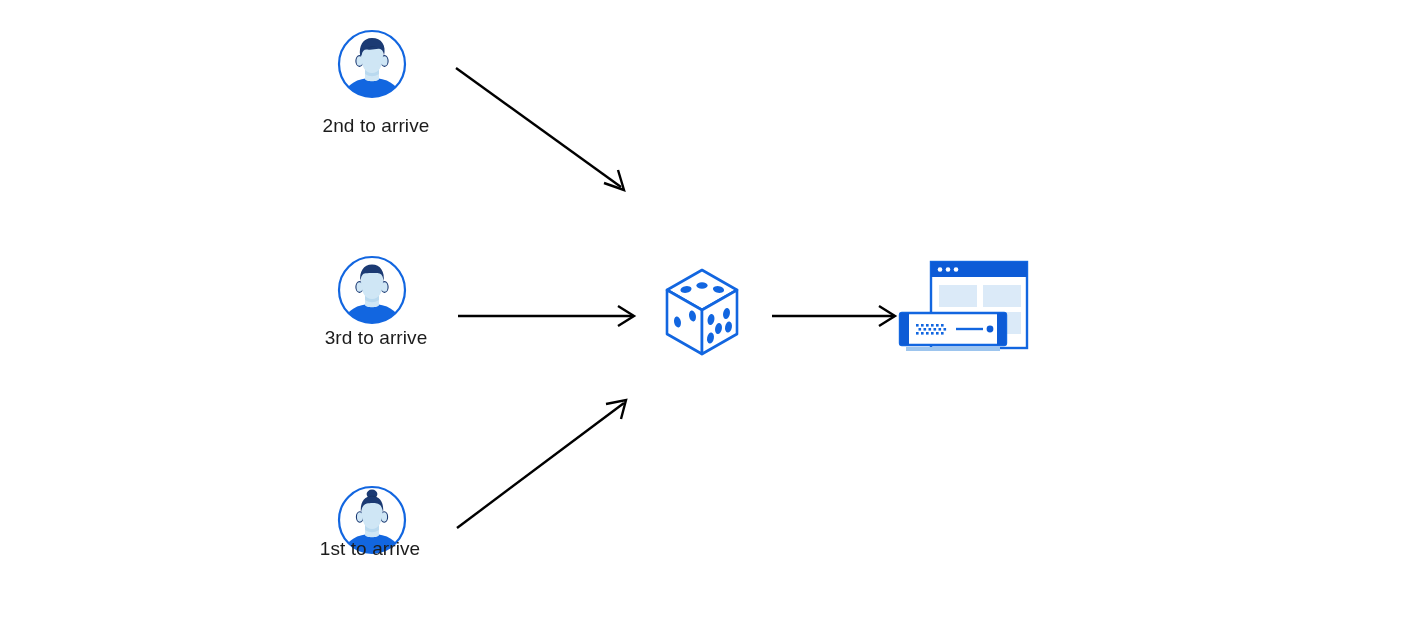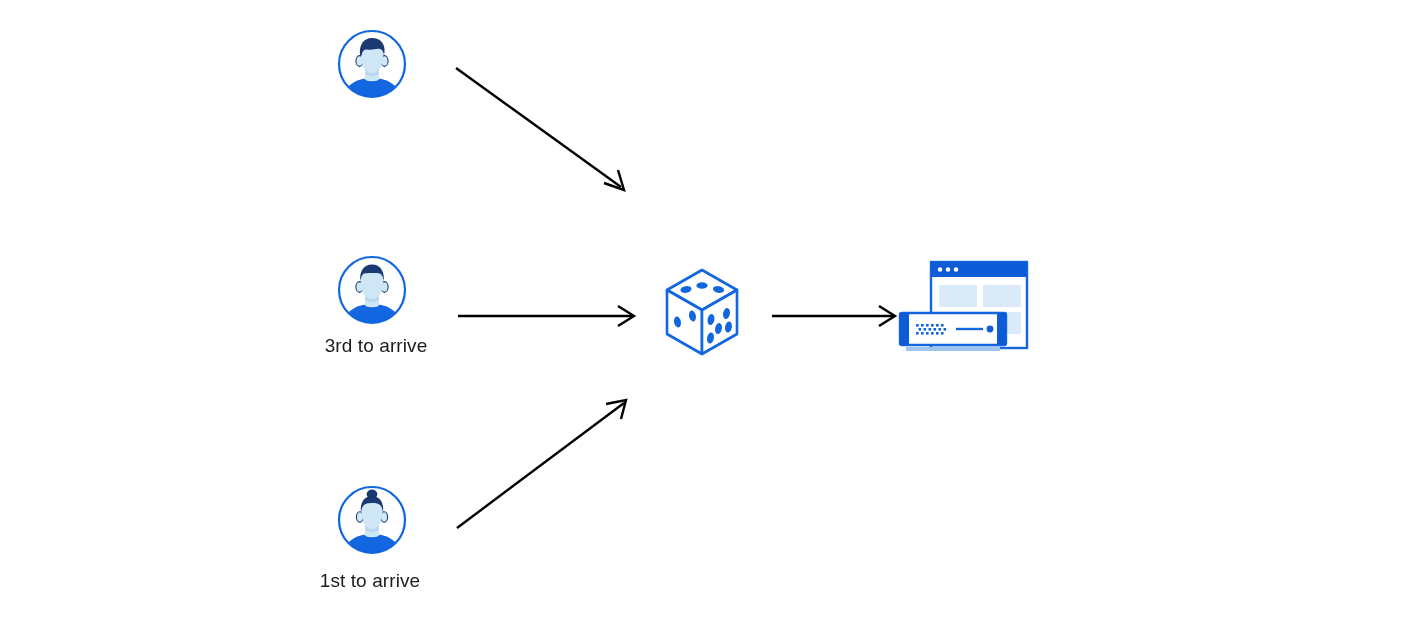--- a/index.html
+++ b/index.html
@@ -88,20 +88,21 @@
 
         <path d="M25 27 C25 17 29 13 36 13 C43 13 47 17 47 27 C47 38 43 45 36 45 C29 45 25 38 25 27 Z" fill="#cfe6f5"></path>
 
         <path d="M24.2 28 C22.5 18 27 10 36 10 C45.5 10 50.5 17 48 28 C47.6 23.5 46 21.5 44 21
                  C40.5 20.2 36 22.6 31.5 21.6 C28.5 21 26.2 22.8 25.6 27.4 Z" fill="#1b3a73"></path>
         <path d="M31 20.4 C34 18.2 38 18 41 19.4 C38 18.8 34 19.2 31 20.4 Z" fill="#15325f"></path>
       </g>
       <circle cx="36" cy="36" r="33" fill="none" stroke="#1266e0" stroke-width="2.2"></circle>
     </svg>
   </div>
+  <div class="node-label" style="left:246px; top:115px;">2nd to arrive</div>
 
   <div class="node" style="left:336px; top:254px;">
     <svg class="icon-svg" width="72" height="72" viewBox="0 0 72 72" xmlns="http://www.w3.org/2000/svg">
       <defs>
         <clipPath id="clipB">
             <circle cx="36" cy="36" r="33"></circle>
           </clipPath>
       </defs>
       <circle cx="36" cy="36" r="33" fill="#ffffff"></circle>
       <g clip-path="url(#clipB)">
@@ -111,21 +112,21 @@
         <ellipse cx="23.5" cy="33" rx="3.6" ry="5.4" fill="#cfe6f5" stroke="#1b3a73" stroke-width="1.1"></ellipse>
         <ellipse cx="48.5" cy="33" rx="3.6" ry="5.4" fill="#cfe6f5" stroke="#1b3a73" stroke-width="1.1"></ellipse>
         <path d="M25 27 C25 17 29 13 36 13 C43 13 47 17 47 27 C47 38 43 45 36 45 C29 45 25 38 25 27 Z" fill="#cfe6f5"></path>
 
         <path d="M24.4 27.5 C23 18 27.5 10.5 36 10.5 C44.5 10.5 49 18 47.6 27.5
                  C47 22 45.5 19.6 42.5 19.2 C39.5 18.8 33 19 29.5 19.2 C26.6 19.4 25 22 24.4 27.5 Z" fill="#1b3a73"></path>
       </g>
       <circle cx="36" cy="36" r="33" fill="none" stroke="#1266e0" stroke-width="2.2"></circle>
     </svg>
   </div>
-  <div class="node-label" style="left:246px; top:335px;">3rd to arrive</div>
+  <div class="node-label" style="left:246px; top:327px;">3rd to arrive</div>
 
   <div class="node" style="left:336px; top:484px;">
     <svg class="icon-svg" width="72" height="72" viewBox="0 0 72 72" xmlns="http://www.w3.org/2000/svg">
       <defs>
         <clipPath id="clipC">
             <circle cx="36" cy="36" r="33"></circle>
           </clipPath>
       </defs>
       <circle cx="36" cy="36" r="33" fill="#ffffff"></circle>
       <g clip-path="url(#clipC)">
@@ -137,21 +138,21 @@
         <path d="M25.5 27 C25.5 17 29.5 13 36 13 C42.5 13 46.5 17 46.5 27 C46.5 38 42.5 45 36 45 C29.5 45 25.5 38 25.5 27 Z" fill="#cfe6f5"></path>
 
         <path d="M25 29 C23.6 18.5 28.5 12 36 12 C43.5 12 48.4 18.5 47 29
                  C46.3 22.5 44.2 20 41 19.4 C38 18.9 33.5 19 30.8 19.6 C27.8 20.3 25.7 22.8 25 29 Z" fill="#1b3a73"></path>
         <ellipse cx="36" cy="10" rx="5.4" ry="4.4" fill="#1b3a73"></ellipse>
         <path d="M30.8 13.2 C33 11.4 39 11.4 41.2 13.2 C37.8 12.2 34.2 12.2 30.8 13.2 Z" fill="#15325f"></path>
       </g>
       <circle cx="36" cy="36" r="33" fill="none" stroke="#1266e0" stroke-width="2.2"></circle>
     </svg>
   </div>
-  <div class="node-label" style="left:240px; top:570px;">1st to arrive</div>
+  <div class="node-label" style="left:240px; top:538px;">1st to arrive</div>
 
   <div class="node" style="left:660px; top:264px;">
     <svg class="icon-svg" width="84" height="98" viewBox="0 0 84 98" xmlns="http://www.w3.org/2000/svg">
 
       <path d="M42 6 L77 26 L42 46 L7 26 Z" fill="#ffffff" stroke="#1266e0" stroke-width="2.6" stroke-linejoin="round"></path>
 
       <path d="M7 26 L42 46 L42 90 L7 70 Z" fill="#ffffff" stroke="#1266e0" stroke-width="2.6" stroke-linejoin="round"></path>
 
       <path d="M77 26 L77 70 L42 90 L42 46 Z" fill="#ffffff" stroke="#1266e0" stroke-width="2.6" stroke-linejoin="round"></path>
 

